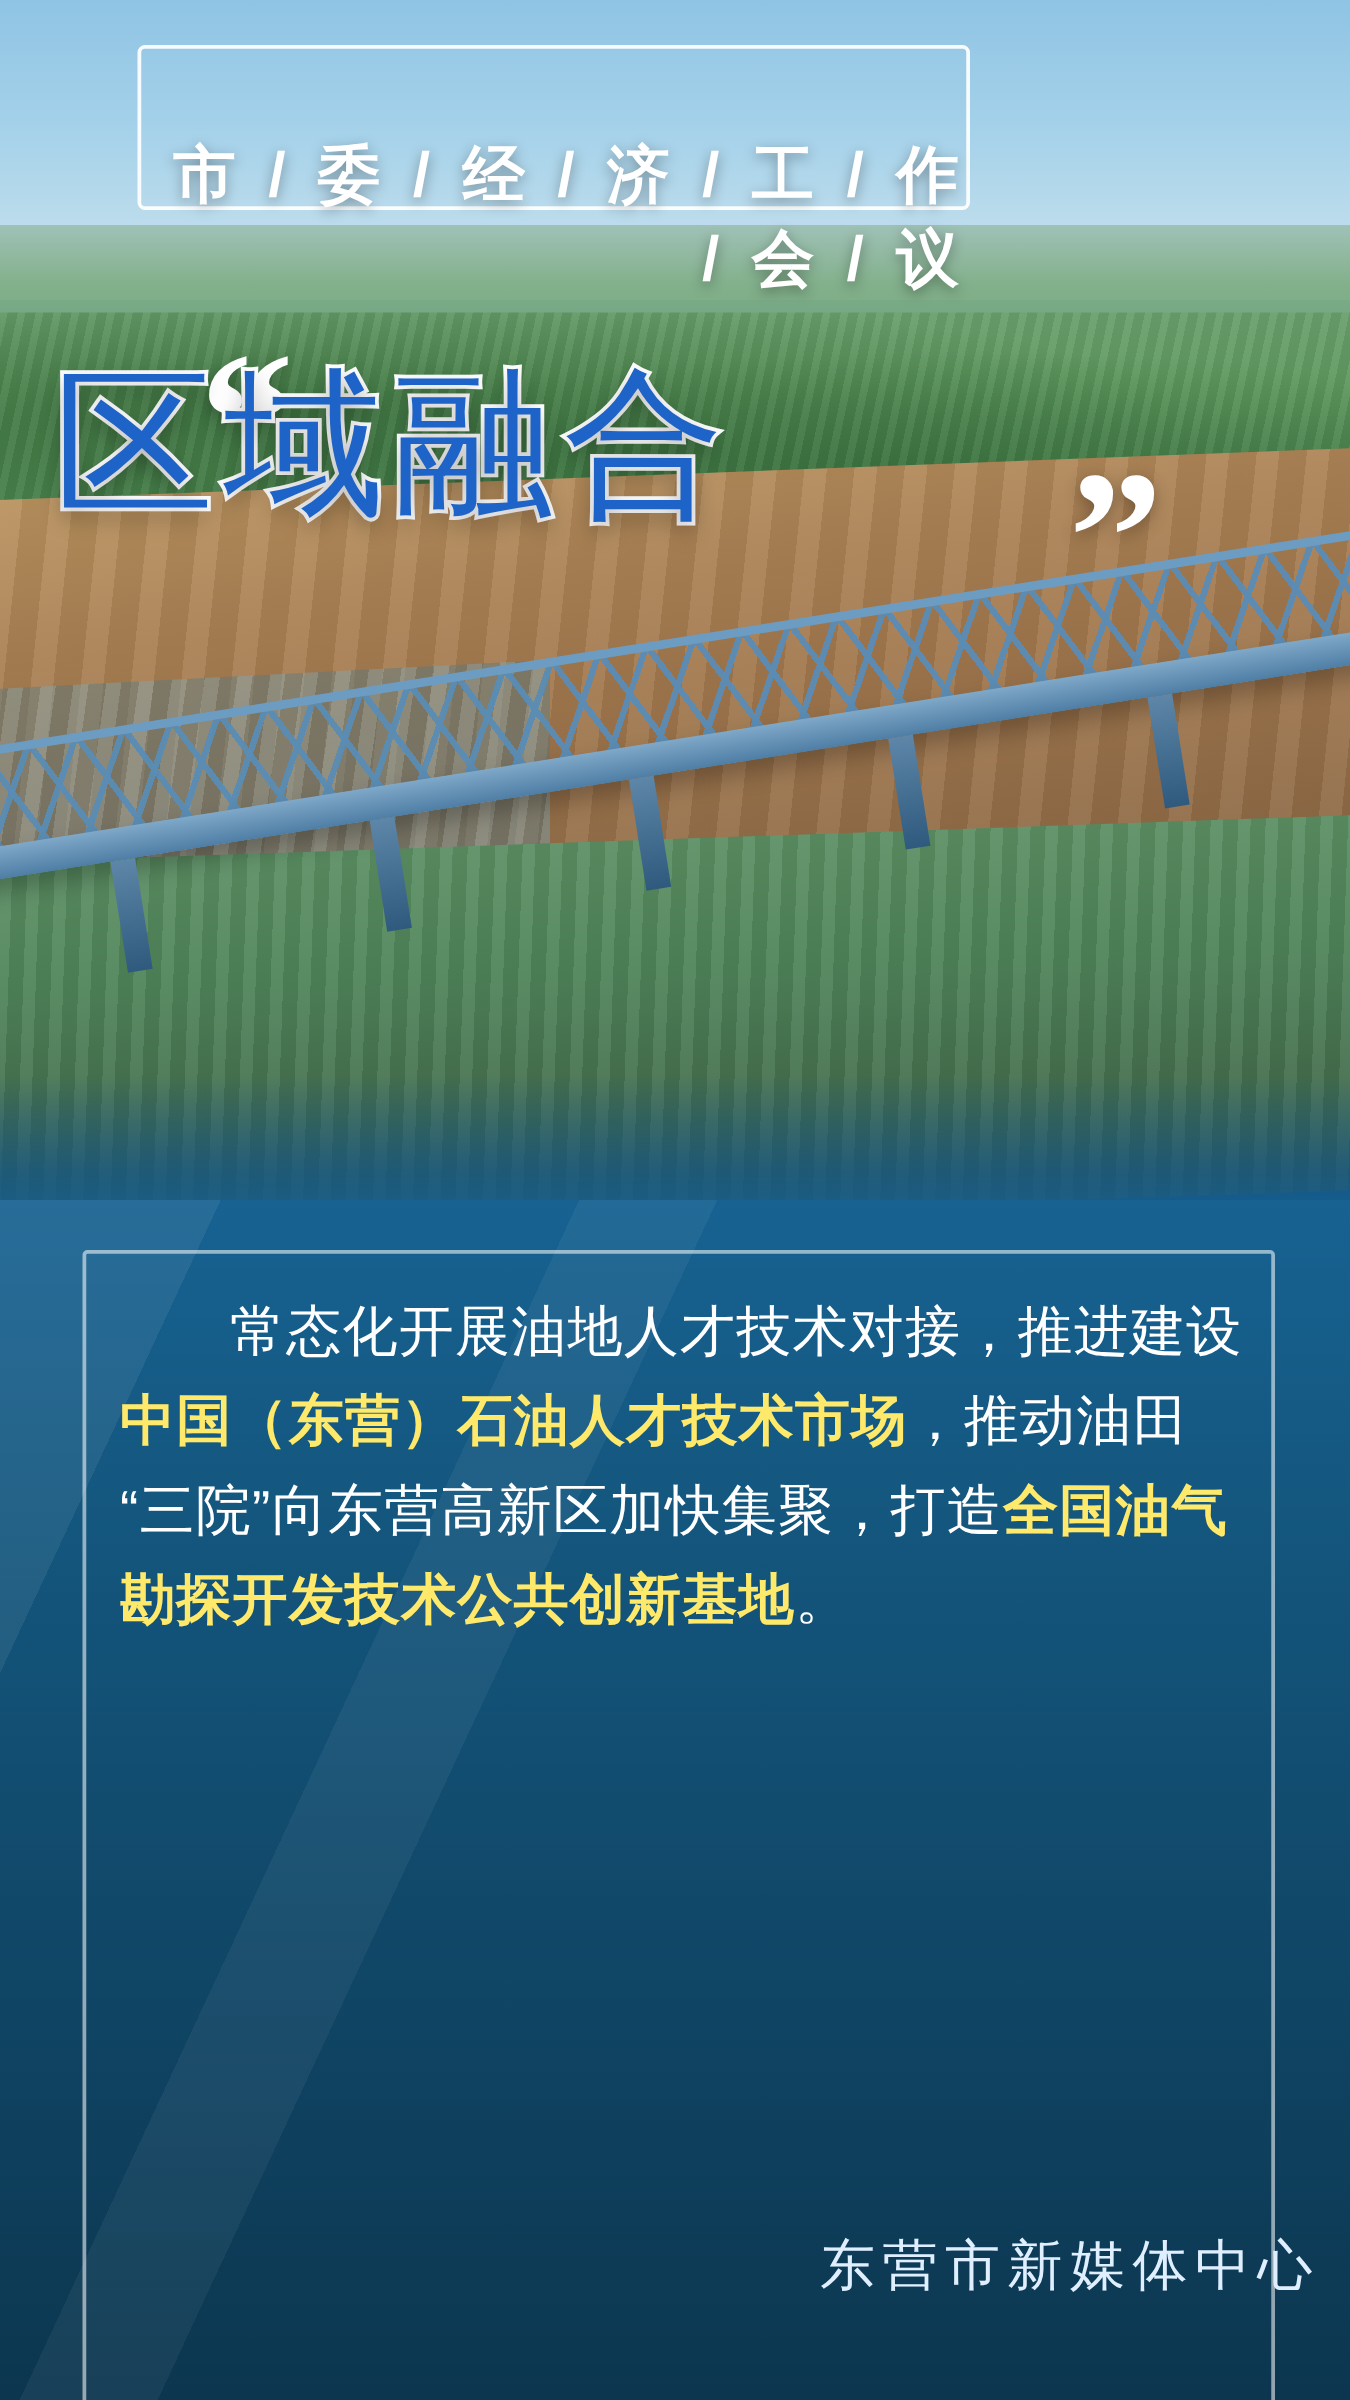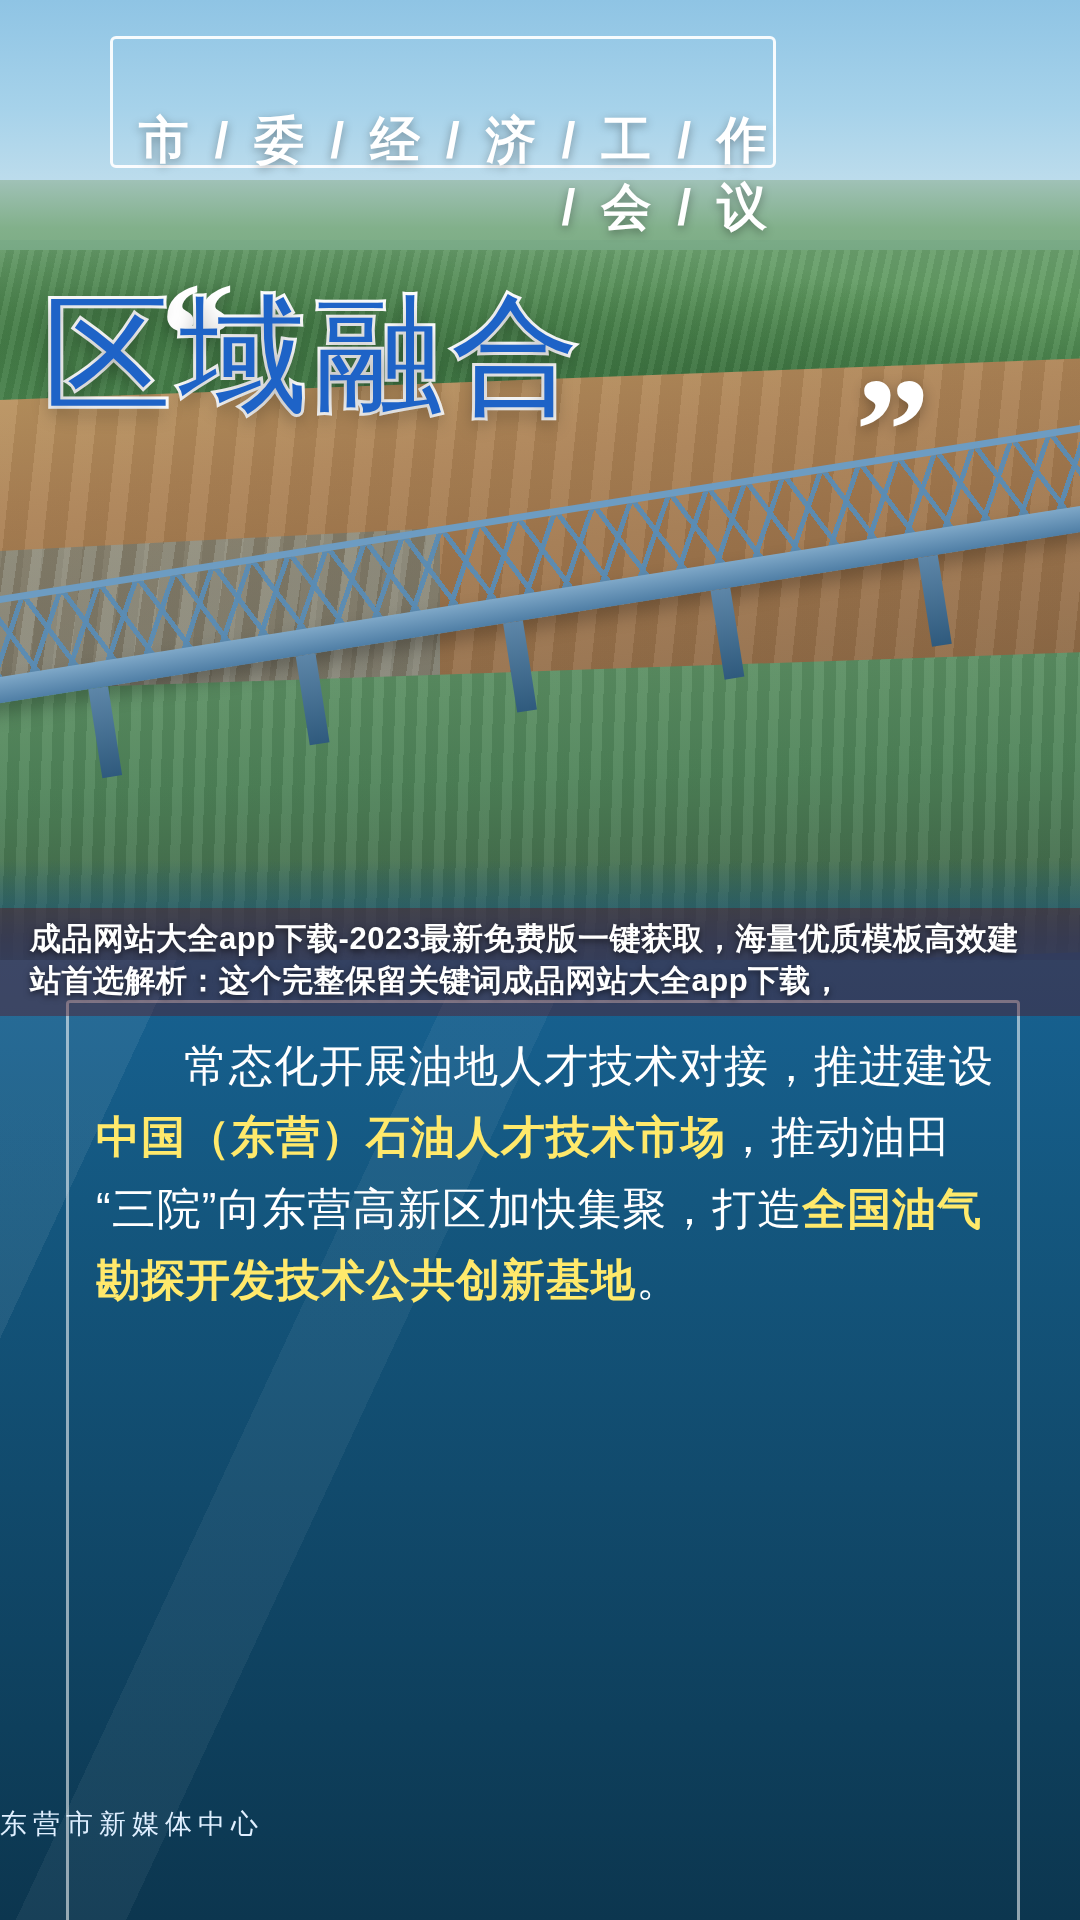--- a/index.html
+++ b/index.html
@@ -211,23 +211,23 @@
     font-family: "Liberation Sans", "DejaVu Sans", sans-serif;
   }
   .content p { margin: 0 0 26px 0; text-indent: 2em; }
   .hl {
     color: #ffe96b;
     font-weight: bold;
   }
   .credit {
     position: absolute;
     left: 0; bottom: 78px; width: 1056px;
-    text-align: left;
+    text-align: right;
     color: #dfefff;
-    font-size: 27px;
+    font-size: 44px;
     letter-spacing: 6px;
   }
 
   
   .overlay-band {
     position: absolute;
     left: 0; top: 908px;
     width: 1080px;
     padding: 10px 30px 14px 30px;
     box-sizing: border-box;
@@ -276,15 +276,14 @@
   </div>
 
   <div class="body-panel">
     <div class="card"></div>
     <div class="content" id="content-area">
         <p><span>常态化开展油地人才技术对接，推进建设</span><span class="hl">中国（东营）石油人才技术市场</span><span>，推动油田“三院”向东营高新区加快集聚，打造</span><span class="hl">全国油气勘探开发技术公共创新基地</span><span>。</span></p>
       </div>
     <div class="credit">东营市新媒体中心</div>
   </div>
 
-  <div class="overlay-band">成品网站大全app下载-2023最新免费版一键获取，海量优质模板高效建站首选解析：这个完整保留关键词成品网站大全app下载，</div>
 
 </div>
 
 </body></html>

